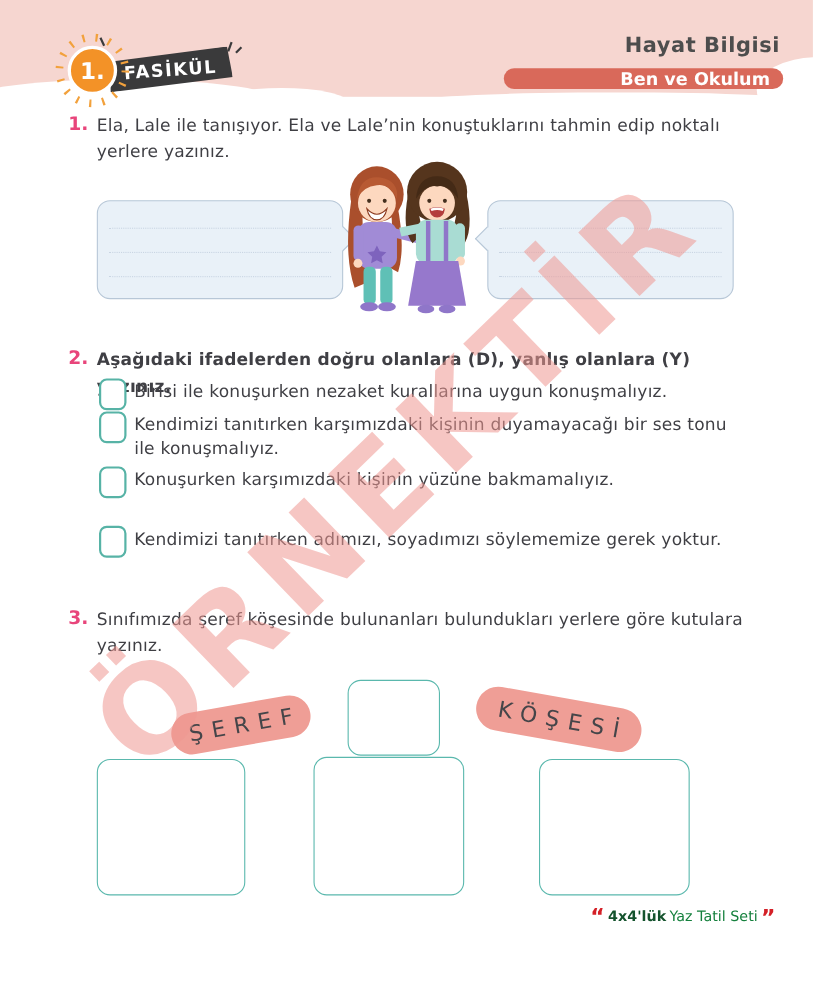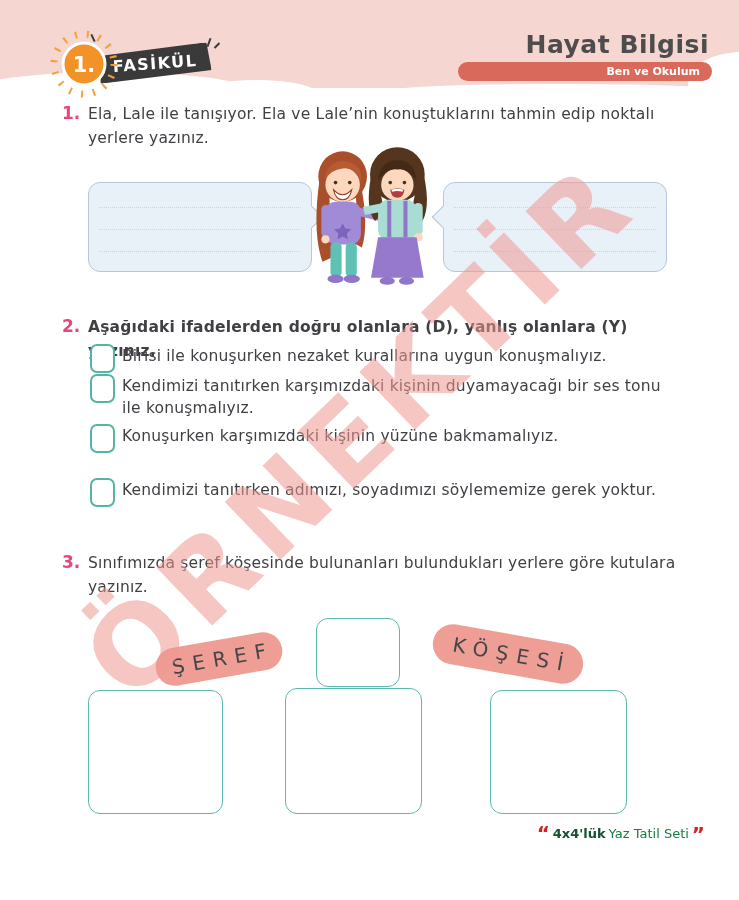--- a/index.html
+++ b/index.html
@@ -17,25 +17,25 @@
   .sunburst{position:absolute;left:50px;top:30px;width:68px;height:68px;z-index:4;}
   .fascicle-banner{position:absolute;left:99px;top:46px;width:112px;height:34px;background:#3a3a3b;
         transform:rotate(-4deg);clip-path:polygon(3% 18%,97% 0%,100% 82%,0% 100%);z-index:3;
         display:flex;align-items:center;justify-content:center;}
   .fascicle-banner span{color:#ffffff;font-weight:bold;font-size:16px;letter-spacing:1.5px;}
   .mark{position:absolute;background:#3a3a3b;z-index:5;}
   .m1{left:208px;top:38px;width:2px;height:9px;transform:rotate(20deg);}
   .m2{left:216px;top:42px;width:2px;height:7px;transform:rotate(45deg);}
   .m3{left:92px;top:34px;width:2px;height:8px;transform:rotate(-25deg);}
 
-  .page-title{position:absolute;right:30px;top:30px;font-size:25px;font-weight:bold;color:#4d4d4d;
+  .page-title{position:absolute;right:30px;top:30px;font-size:19px;font-weight:bold;color:#4d4d4d;
         letter-spacing:0.5px;z-index:3;}
   .subject-pill{position:absolute;left:458px;top:62px;width:254px;height:19px;background:#d9695a;
         border-radius:11px;z-index:3;display:flex;align-items:center;justify-content:flex-end;}
-  .subject-pill span{color:#ffffff;font-size:11px;font-weight:bold;padding-right:12px;}
+  .subject-pill span{color:#ffffff;font-size:16px;font-weight:bold;padding-right:12px;}
 
   
   .watermark{position:absolute;left:360px;top:430px;transform:translate(-50%,-50%) rotate(-44deg);
         font-size:110px;font-weight:bold;letter-spacing:10px;white-space:nowrap;
         color:rgba(238,152,145,0.55);z-index:50;pointer-events:none;}
 
   
   .q-num{position:absolute;font-size:17px;font-weight:bold;color:#e8457b;}
   .q-text{position:absolute;font-size:15.5px;line-height:24px;color:#3f3f44;letter-spacing:0.2px;}
 

